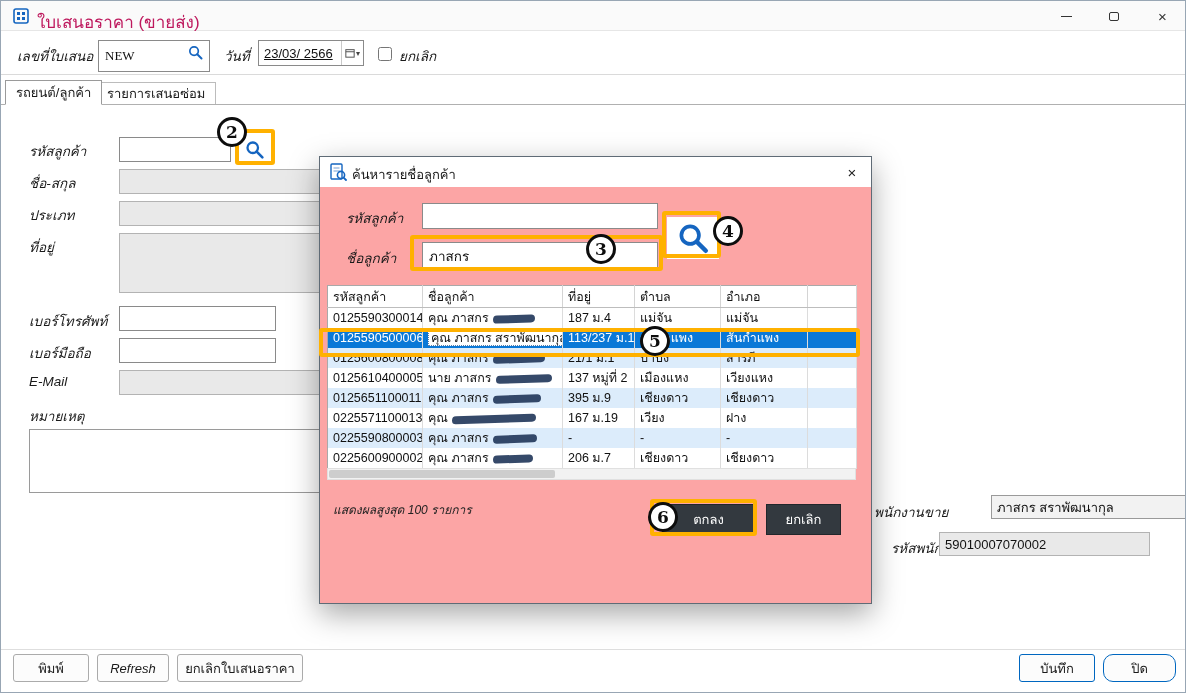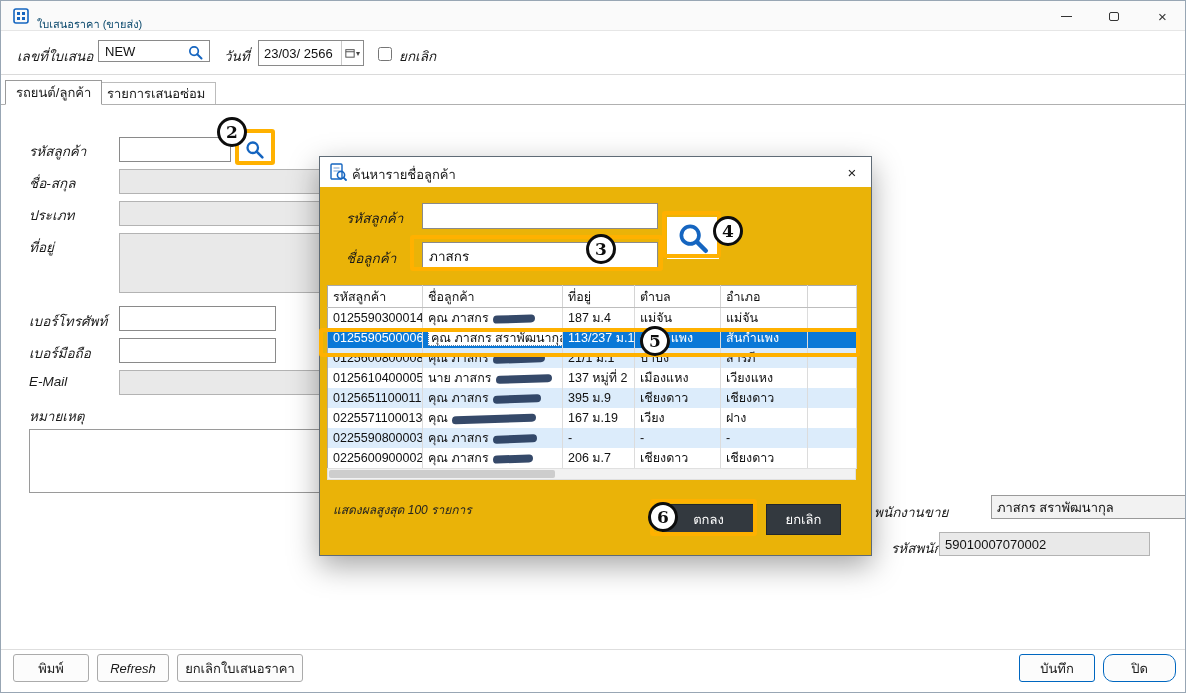--- a/index.html
+++ b/index.html
@@ -2,53 +2,53 @@
 <html><head>
 <meta charset="utf-8">
 <style>
   * { margin:0; padding:0; box-sizing:border-box; }
   html,body { width:1186px; height:693px; background:#e8e8e8; font-family:"Liberation Sans","DejaVu Sans",sans-serif; }
   .window { position:relative; width:1186px; height:693px; background:#ffffff; border:1px solid #98a6b4; overflow:hidden; }
 
   
   .titlebar { position:absolute; left:0; top:0; right:0; height:30px; background:#fafafa; border-bottom:1px solid #e6e6e6; }
   .app-icon { position:absolute; left:12px; top:7px; width:16px; height:16px; }
-  .win-title { position:absolute; left:36px; top:14px; font-size:11px; color:#0c4a6e; }
+  .win-title { position:absolute; left:36px; top:7px; font-size:17px; color:#be185d; }
   .wbtn { position:absolute; top:0; width:46px; height:30px; display:flex; align-items:center; justify-content:center; color:#333; }
   .min-glyph { width:11px; height:0; border-top:1px solid #333; display:block; }
   .max-glyph { width:10px; height:9px; border:1px solid #333; border-radius:2px; display:block; }
   .close-glyph { font-size:15px; line-height:1; color:#333; }
 
   
   .toolbar { position:absolute; left:0; top:30px; right:0; height:44px; background:#fff; border-bottom:1px solid #dadada; }
   .lbl { position:absolute; font-size:13.5px; color:#1a1a1a; white-space:nowrap;font-style:italic; }
   .inputbox { position:absolute; border:1px solid #8a8a8a; background:#fff; font-size:13px; padding:0 6px; color:#111; font-family:"Liberation Sans","DejaVu Sans",sans-serif; }
   .datebox { position:absolute; border:1px solid #8a8a8a; background:#fff; display:flex; align-items:center; }
-  .datebox .dtext { flex:1; font-size:13px; padding-left:5px; color:#111; white-space:nowrap; }
+  .datebox .dtext { flex:1; font-size:13px; padding-left:5px; color:#111; white-space:nowrap;text-decoration:underline; }
   .datebox .ddrop { width:22px; height:100%; border-left:1px solid #c9c9c9; display:flex; align-items:center; justify-content:center; gap:1px; }
   .caret { font-size:8px; color:#444; }
 
   
   .tabline { position:absolute; left:0; top:103px; right:0; border-top:1px solid #b0b0b0; }
   .tab { position:absolute; background:#fff; font-size:13px; color:#1a1a1a; display:flex; align-items:center; padding:0 10px; white-space:nowrap; }
   .tab.active { left:4px; top:79px; height:25px; border:1px solid #9a9a9a; border-bottom:1px solid #fff; z-index:2; }
   .tab.inactive { left:95px; top:81px; height:22px; border:1px solid #bcbcbc; border-bottom:none; }
 
   
   .ro { position:absolute; background:#e9e9e9; border:1px solid #b3b3b3; }
   .edit { position:absolute; background:#fff; border:1px solid #8a8a8a; font-size:13px; padding:0 5px; color:#111; font-family:"Liberation Sans","DejaVu Sans",sans-serif; }
   .notebox { position:absolute; background:#fff; border:1px solid #9a9a9a; }
 
   
   .footline { position:absolute; left:0; top:648px; right:0; border-top:1px solid #dedede; }
   .btn { position:absolute; height:28px; background:#fcfcfc; border:1px solid #ababab; border-radius:3px; font-size:13px; color:#1a1a1a; display:flex; align-items:center; justify-content:center; white-space:nowrap; }
   .btn.primary { border:1px solid #0067c0; }
 
   
-  .modal { position:absolute; left:318px; top:155px; width:553px; height:400px; background:#eab308; border:1px solid #5f6b76; box-shadow:0 10px 28px rgba(0,0,0,.35); z-index:10; }
+  .modal { position:absolute; left:318px; top:155px; width:553px; height:448px; background:#fca5a5; border:1px solid #5f6b76; box-shadow:0 10px 28px rgba(0,0,0,.35); z-index:10; }
   .modal-titlebar { position:absolute; left:0; top:0; right:0; height:30px; background:#fff; }
   .modal-title { position:absolute; left:32px; top:7px; font-size:13px; color:#1a1a1a; }
   .modal-close { position:absolute; right:8px; top:4px; width:22px; height:22px; display:flex; align-items:center; justify-content:center; font-size:15px; color:#222; }
   .bigsearch { position:absolute; left:347px; top:60px; width:52px; height:42px; background:#fff; border:none; display:flex; align-items:center; justify-content:center; }
 
   
   .grid { position:absolute; left:7px; top:128px; width:529px; border-collapse:collapse; table-layout:fixed; background:#fff; border:1px solid #a9a9a9; }
   .grid th { height:22px; font-size:12.5px; font-weight:normal; text-align:left; padding:0 5px; border-right:1px solid #d4d4d4; border-bottom:1px solid #bdbdbd; background:#fff; color:#111; white-space:nowrap; overflow:hidden; }
   .grid td { height:20px; font-size:12.5px; padding:0 5px; border-right:1px solid #dcdcdc; color:#111; white-space:nowrap; overflow:hidden; }
   .grid tr.alt td { background:#dcecfb; }
@@ -90,21 +90,21 @@
     <div class="wbtn" style="left:1090px;">
         <span class="max-glyph"></span>
       </div>
     <div class="wbtn" style="left:1138px;width:47px;">
         <span class="close-glyph">×</span>
       </div>
   </div>
 
   <div class="toolbar"></div>
   <span class="lbl" style="left:16px;top:44px;">เลขที่ใบเสนอ</span>
-  <input class="inputbox" style="left: 97px; top: 39px; width: 112px; height: 22px; padding-right: 22px;" value="NEW">
+  <input class="inputbox" style="left: 97px; top: 39px; width: 112px; height: 32px; padding-right: 22px; font-family: Liberation Serif, serif;" value="NEW">
   <span style="position:absolute;left:186px;top:43px;z-index:3;">
     <svg width="17" height="17" viewBox="0 0 24 24">
         <circle cx="10" cy="10" r="6" fill="none" stroke="#1565C0" stroke-width="2.4"></circle>
         <line x1="14.5" y1="14.5" x2="20.5" y2="20.5" stroke="#1565C0" stroke-width="2.8" stroke-linecap="round"></line>
       </svg>
   </span>
   <span class="lbl" style="left:223px;top:44px;">วันที่</span>
   <div class="datebox" style="left:257px;top:39px;width:106px;height:26px;">
     <span class="dtext">23/03/ 2566</span>
     <span class="ddrop">

